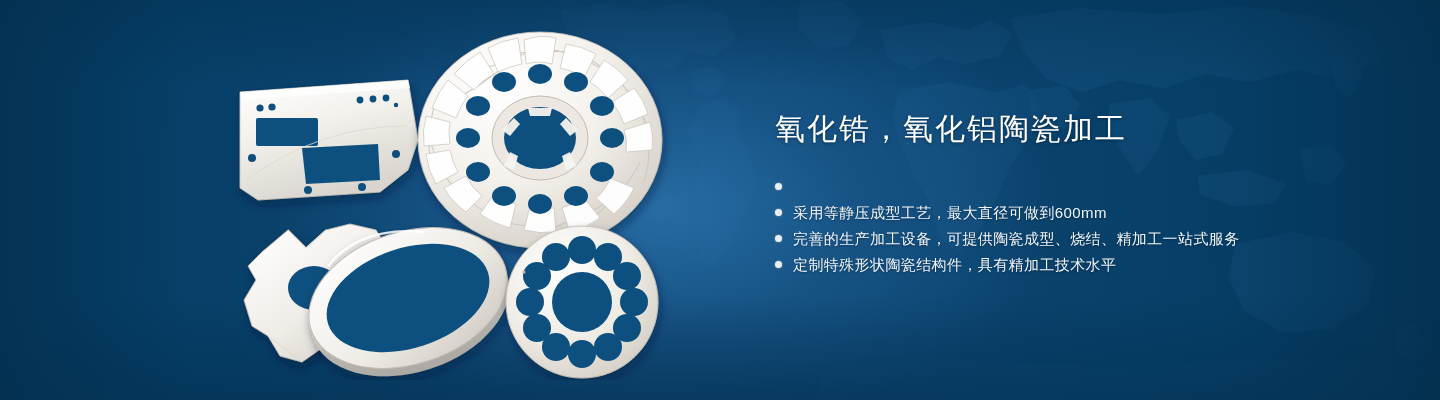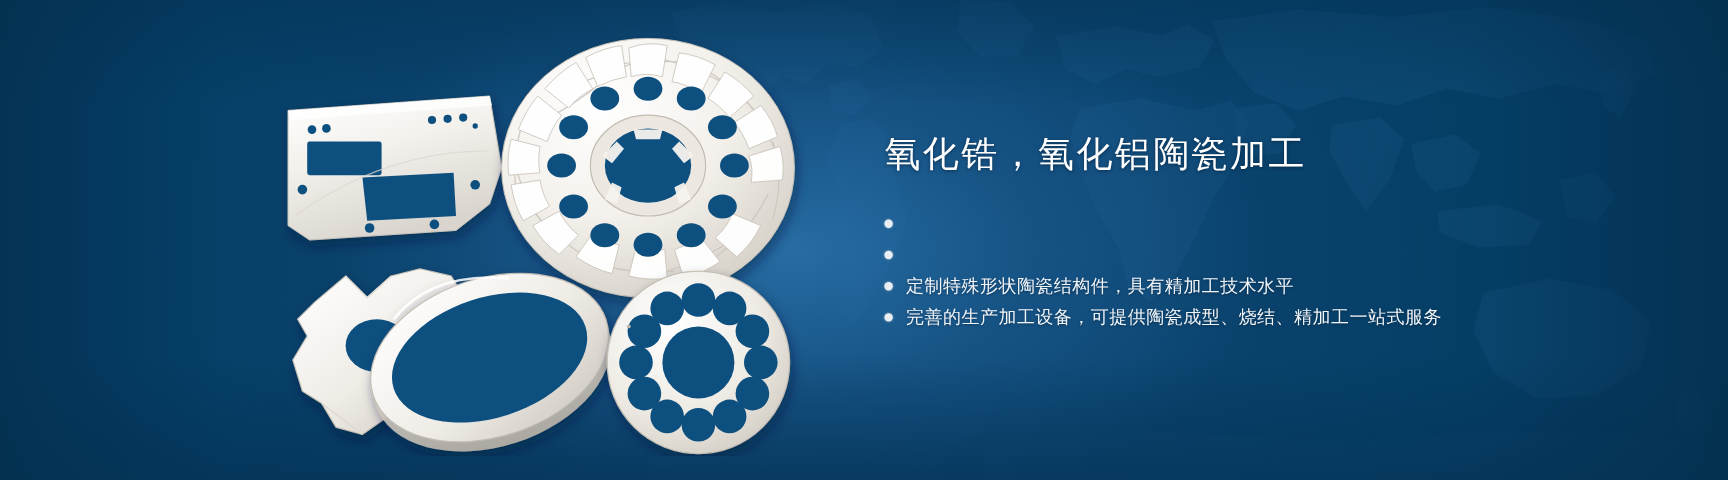--- a/index.html
+++ b/index.html
@@ -62,21 +62,21 @@
     left: 210px;
     top: 30px;
     width: 520px;
     height: 350px;
   }
   .products svg { display: block; }
 
   
   .copy {
     position: absolute;
-    left: 737px;
+    left: 775px;
     top: 108px;
     width: 600px;
   }
   .headline {
     font-size: 30px;
     line-height: 42px;
     letter-spacing: 2px;
     color: #ffffff;
     font-weight: 400;
     text-shadow: 0 1px 3px rgba(0,20,40,0.55);
@@ -310,25 +310,26 @@
 
   <div class="copy">
     <div class="headline">氧化锆，氧化铝陶瓷加工</div>
 
     <ul class="bullets">
       <li class="bullet">
         <span class="dot"></span>
       </li>
       <li class="bullet">
         <span class="dot"></span>
+        <span class="bullet-text">采用等静压成型工艺，最大直径可做到600mm</span>
+      </li>
+      <li class="bullet">
+        <span class="dot"></span>
+        <span class="bullet-text">完善的生产加工设备，可提供陶瓷成型、烧结、精加工一站式服务</span>
       </li>
       <li class="bullet">
         <span class="dot"></span>
         <span class="bullet-text">定制特殊形状陶瓷结构件，具有精加工技术水平</span>
       </li>
-      <li class="bullet">
-        <span class="dot"></span>
-        <span class="bullet-text">完善的生产加工设备，可提供陶瓷成型、烧结、精加工一站式服务</span>
-      </li>
     </ul>
   </div>
 
 </div>
 
 </body></html>

